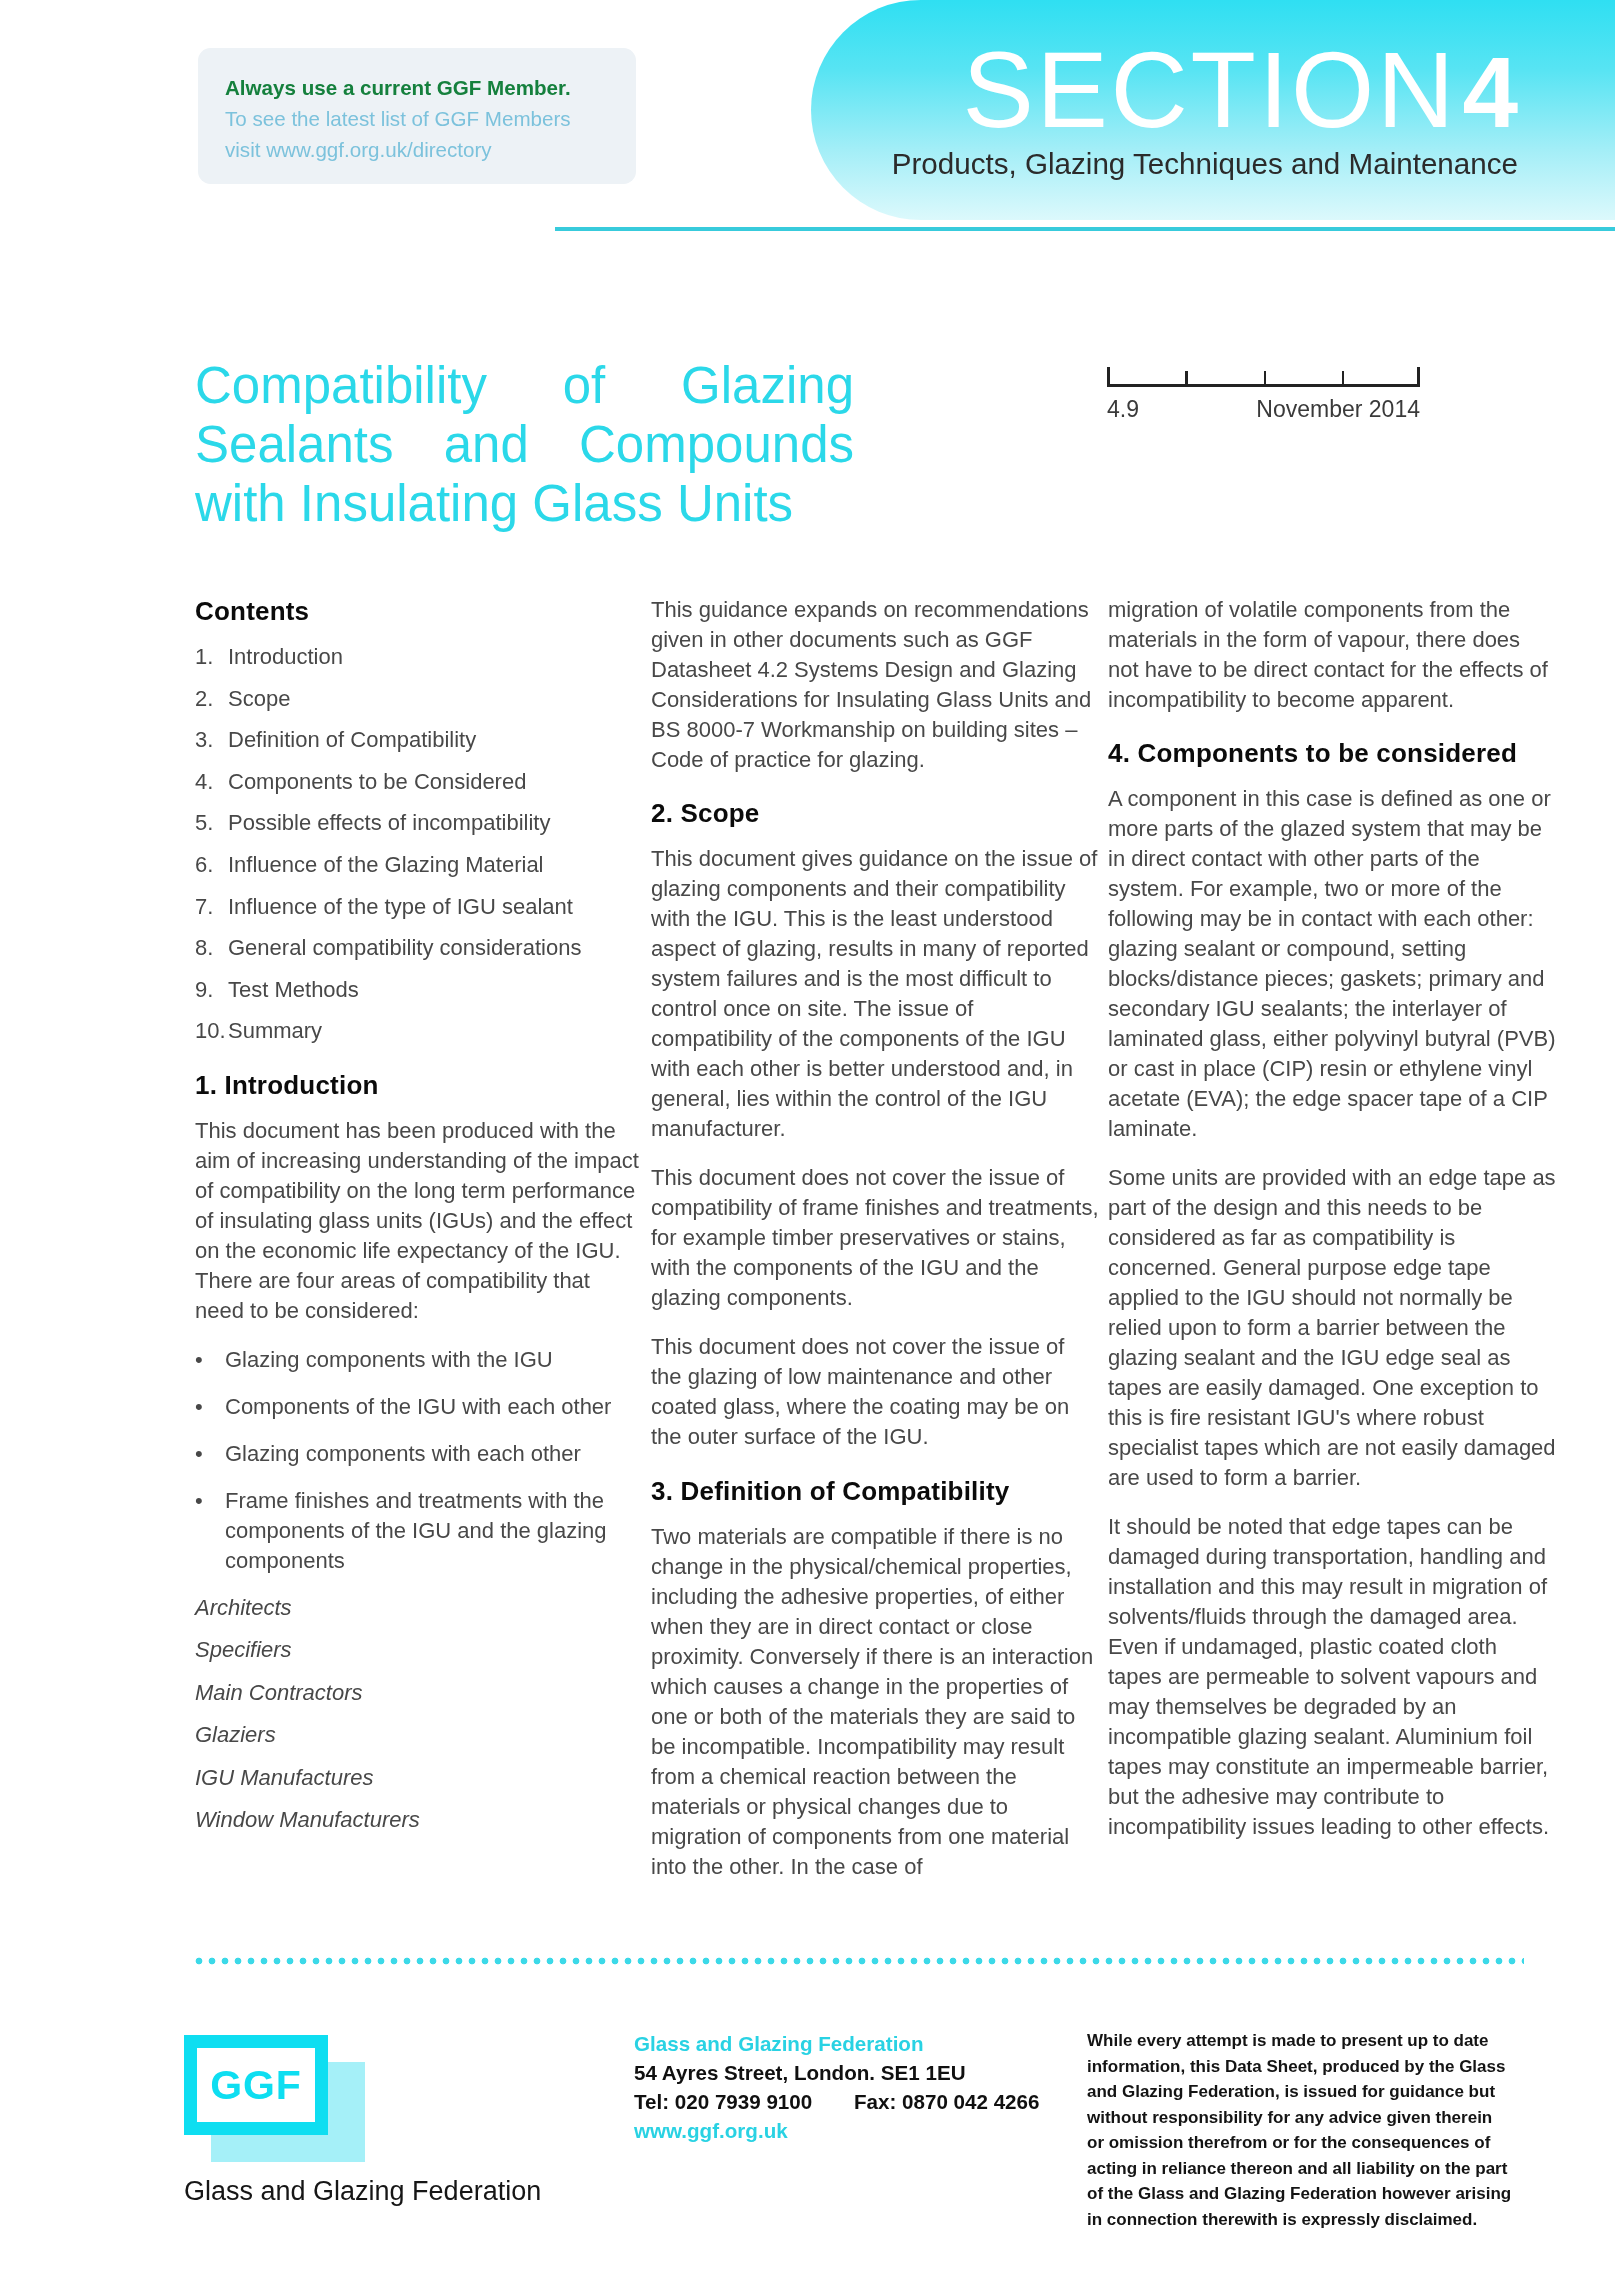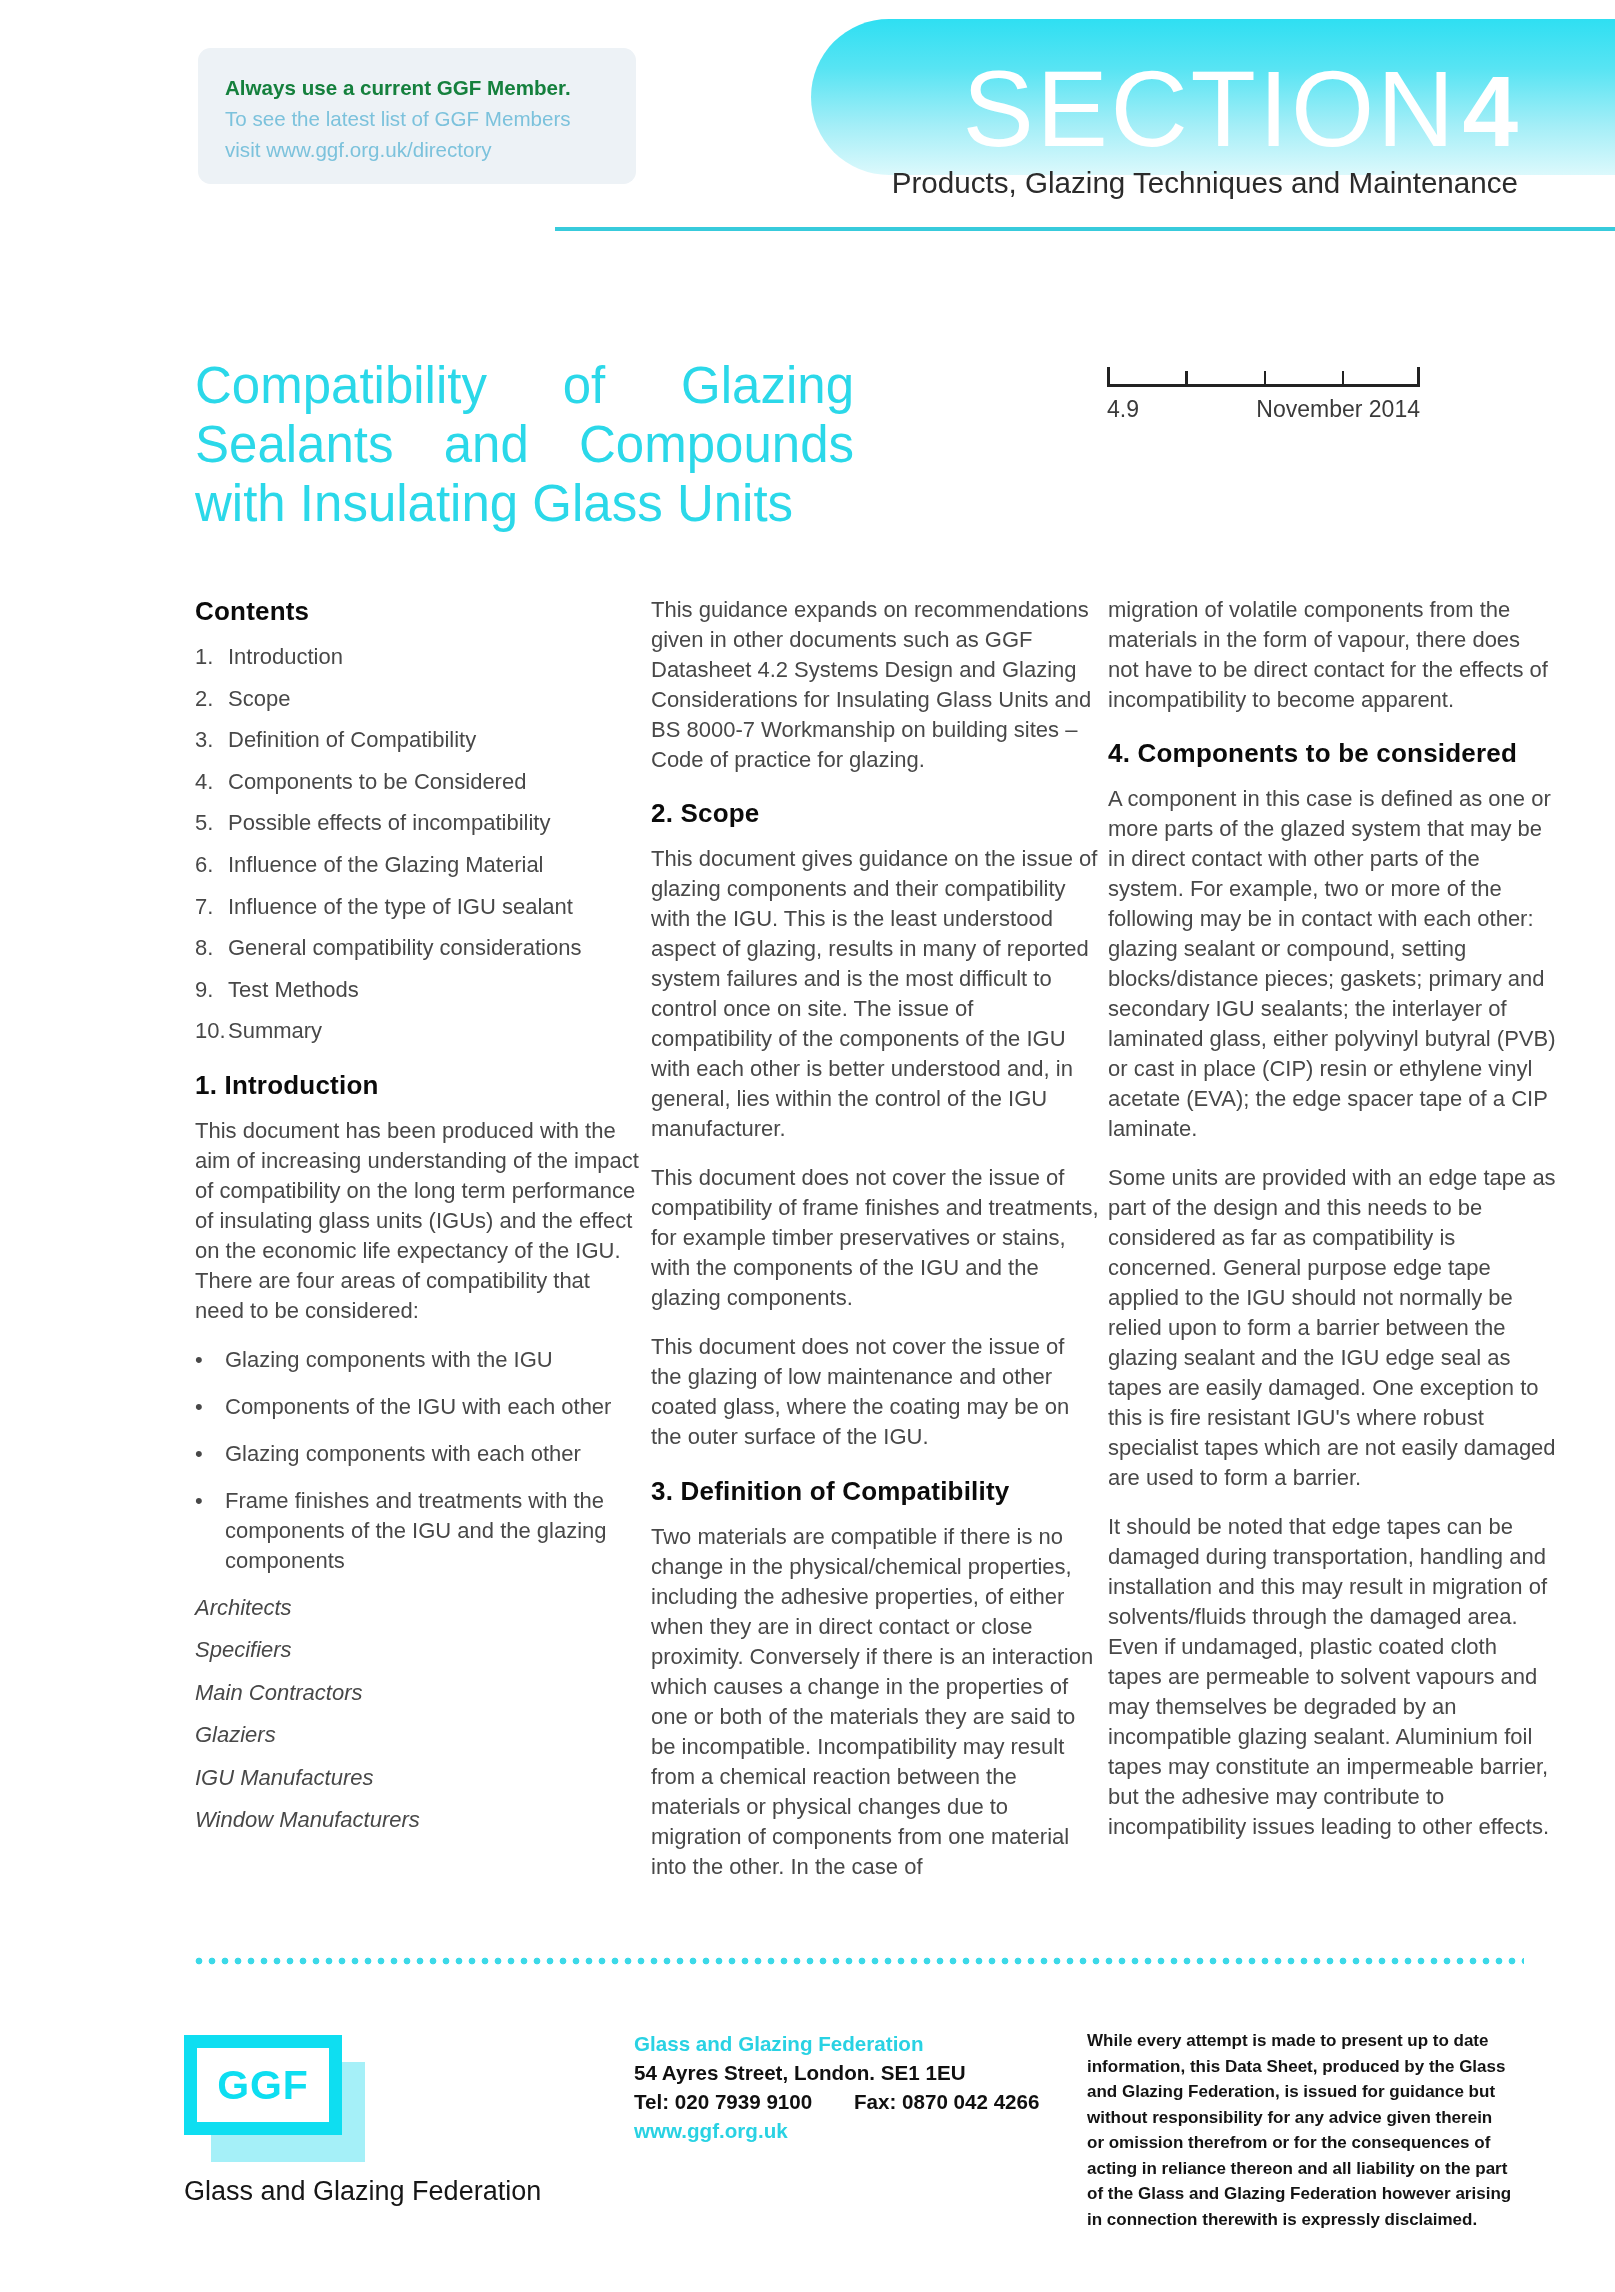--- a/index.html
+++ b/index.html
@@ -19,21 +19,21 @@
   }
   .member-line1 { color:#15803d; font-weight:bold; font-size:20.6px; line-height:31px; }
   .member-line  { color:#7cc2dc; font-size:20.6px; line-height:31px; }
 
   
   .banner-rule {
     position:absolute; left:555px; top:227px; width:1060px; height:3.6px;
     background:#38cbdc;
   }
   .banner {
-    position:absolute; left:811px; top:19px; width:805px; height:156px;
+    position:absolute; left:811px; top:0; width:805px; height:220px;
     border-radius:116px 0 0 116px;
     background:linear-gradient(180deg,#2fdff2 0%, #58e4f3 32%, #a3eef7 68%, #dcf9fc 100%);
   }
   .banner-inner { position:absolute; right:98px; top:32px; text-align:right; }
   .banner-line { display:flex; align-items:baseline; justify-content:flex-end; }
   .section-word { font-size:107px; line-height:116px; font-weight:300; color:#ffffff; letter-spacing:2.7px; }
   .section-num  { font-size:100px; line-height:116px; font-weight:bold; color:#ffffff; margin-left:5.4px; }
   .banner-subtitle { font-size:29.6px; line-height:36px; color:#2b2b2b; margin-top:-3.6px; }
 
   
@@ -73,21 +73,21 @@
   .dots {
     position:absolute; left:195px; top:1957px; width:1329px; height:8px;
     background-image:radial-gradient(circle at 4px 4px, #3cd9e8 3px, transparent 3.7px);
     background-size:13px 8px; background-repeat:repeat-x;
   }
 
   
   .logo { position:absolute; left:184px; top:2035px; width:184px; height:130px; }
   .logo-back  { position:absolute; left:27px; top:27px; width:154px; height:100px; background:#a5f0f8; }
   .logo-front {
-    position:absolute; left:0; top:0; width:158px; height:100px; box-sizing:border-box;
+    position:absolute; left:0; top:0; width:144px; height:100px; box-sizing:border-box;
     background:#ffffff; border:13.4px solid #0edef1;
     display:flex; align-items:center; justify-content:center;
   }
   .logo-front span { font-size:41px; font-weight:bold; color:#0edef1; letter-spacing:0.9px; }
   .logo-caption {
     position:absolute; left:184px; top:2176px;
     font-size:27px; font-weight:500; color:#161616;
   }
 
   .footer-center { position:absolute; left:634px; top:2029px; font-size:20.6px; font-weight:bold; line-height:29px; }

